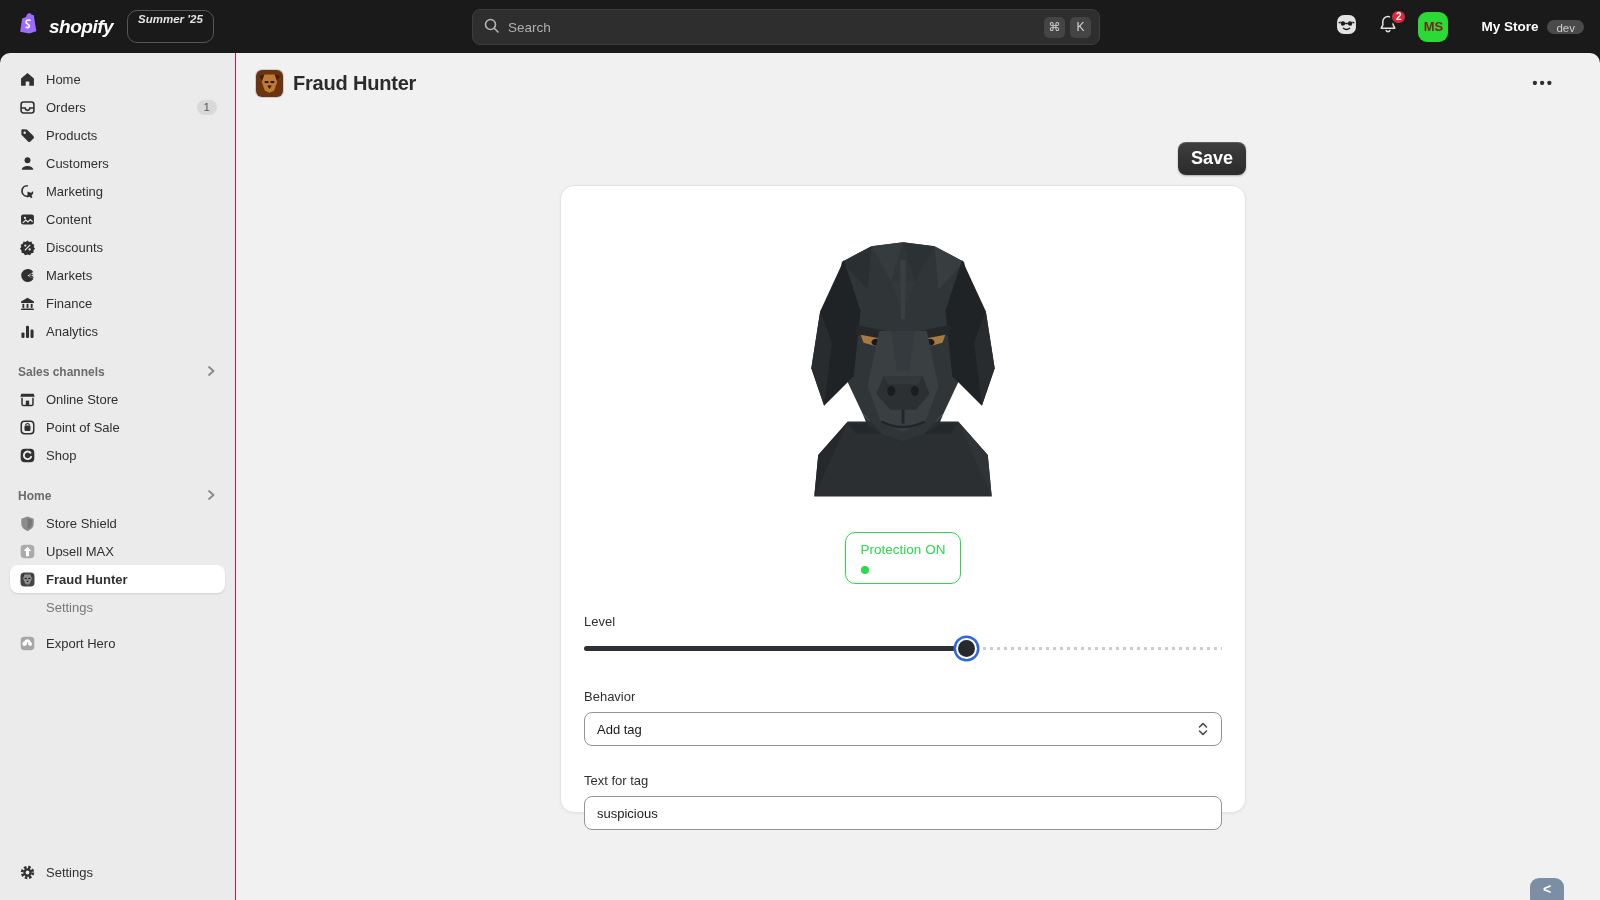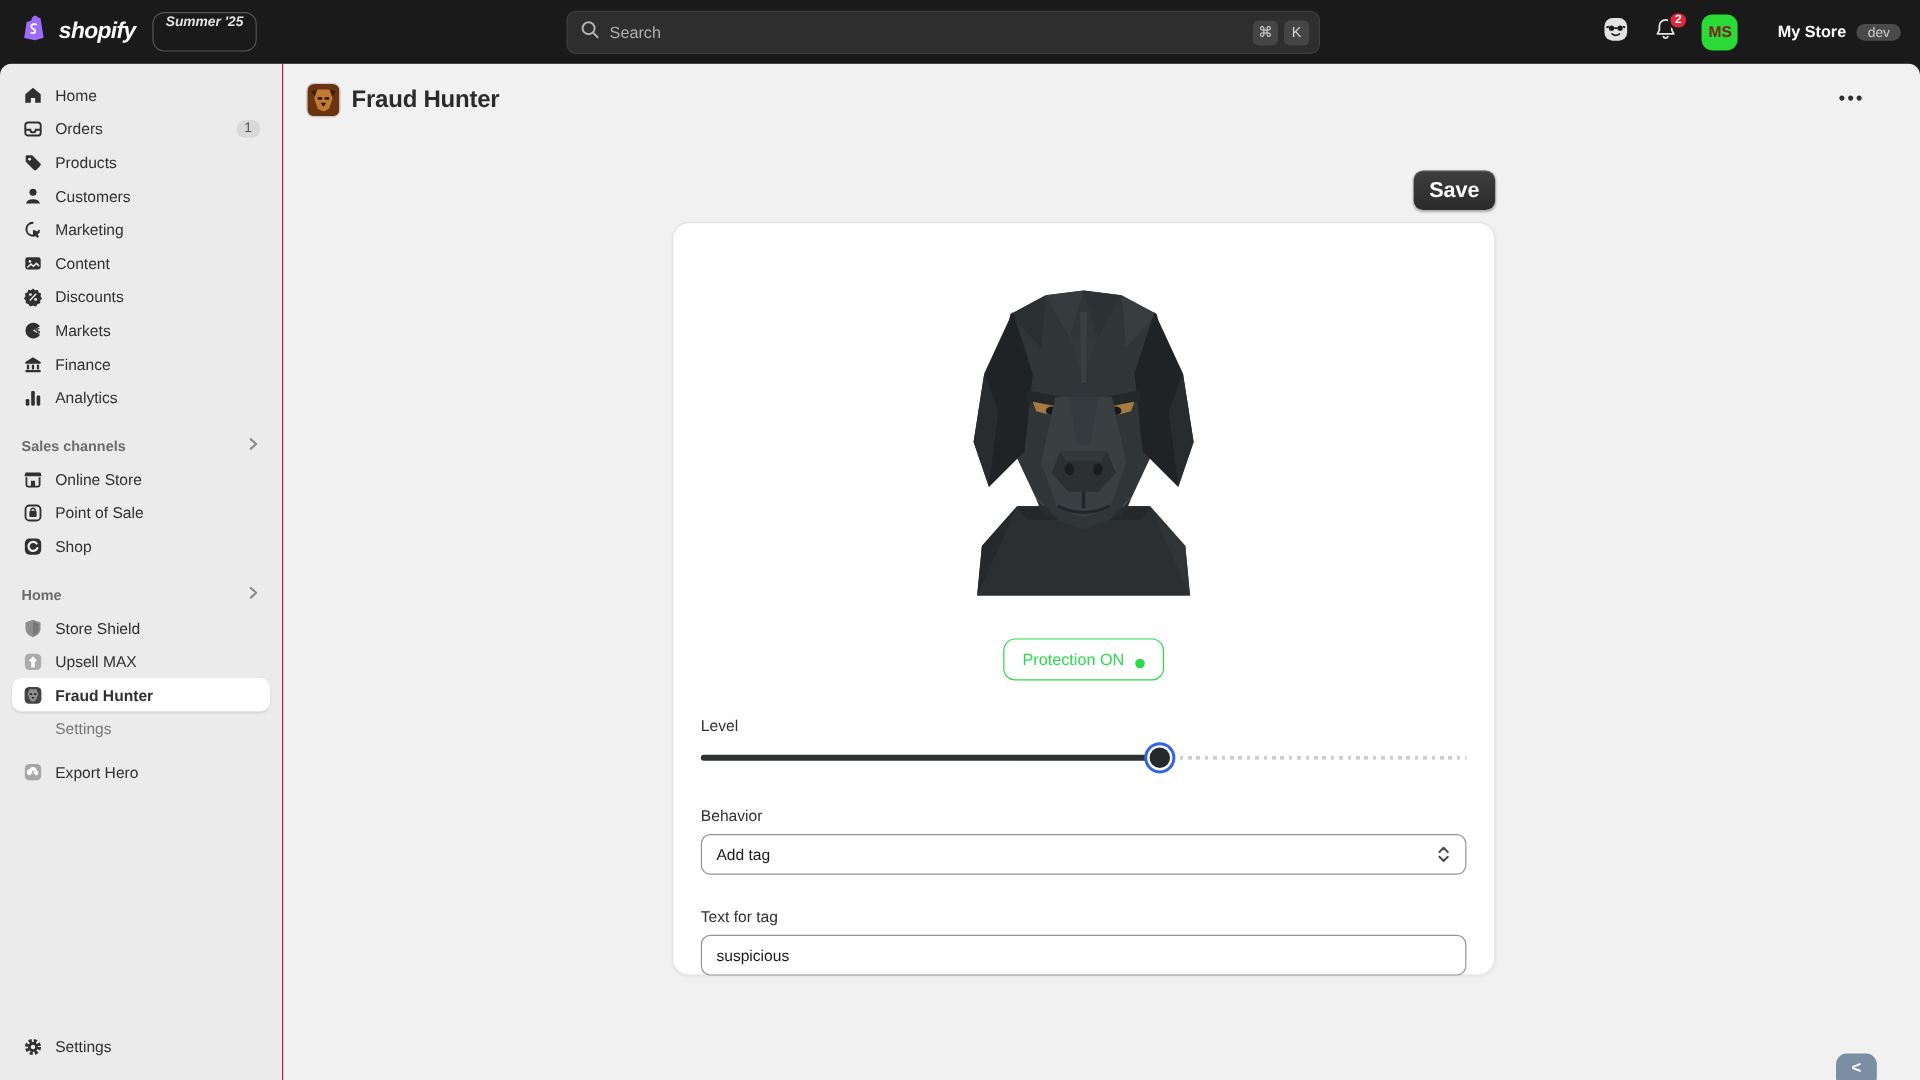--- a/index.html
+++ b/index.html
@@ -60,22 +60,22 @@
   .ellipsis-btn { margin-left:auto; color:#303030; font-size:15px; font-weight:bold; letter-spacing:2px;
     cursor:pointer; line-height:10px; padding:4px 2px; }
   .save-btn { position:absolute; top:89px; right:354px; background:linear-gradient(#3e3e3e,#2b2b2b);
     color:#fff; font-size:18px; font-weight:600; border:none; border-radius:8px; padding:6px 13px;
     cursor:pointer; box-shadow:inset 0 1px 0 rgba(255,255,255,0.18), 0 1px 2px rgba(0,0,0,0.3); font-family:inherit;}
   .card { position:absolute; top:132px; left:324px; width:686px; height:628px; background:#fff;
     border-radius:14px; border:1px solid #e4e4e4; box-shadow:0 1px 3px rgba(0,0,0,0.05);
     padding:33px 23px 23px; }
   .dog-wrap { display:flex; justify-content:center; }
   .protection-row { display:flex; justify-content:center; margin-top:34px; }
-  .protection-btn { display:flex; align-items:flex-end; gap:9px; background:#fff; border:1.5px solid #2bd94c;
-    border-radius:10px; padding:9px 15px; color:#2bd94c; font-size:13.5px; cursor:pointer; font-family:inherit;}
+  .protection-btn { display:flex; align-items:flex-start; gap:9px; background:#fff; border:1.5px solid #2bd94c;
+    border-radius:10px; padding:9px 15px; color:#2bd94c; font-size:13.5px; cursor:pointer; font-family:inherit;flex-direction:column;}
   .protection-dot { width:8px; height:8px; border-radius:50%; background:#2bd94c; }
   .field-label { font-size:13px; color:#303030; display:block; }
   .level-field { margin-top:30px; }
   .slider { position:relative; height:20px; margin-top:9px; cursor:pointer; }
   .slider-rest { position:absolute; left:0; right:0; top:9px; height:3px;
     background-image:repeating-linear-gradient(90deg,#cdcdcd 0 3px,transparent 3px 7px); }
   .slider-fill { position:absolute; left:0; top:8px; height:5px; background:#2e3133; border-radius:3px; }
   .slider-thumb { position:absolute; top:1.5px; width:17px; height:17px; border-radius:50%; background:#26292c;
     box-shadow:0 0 0 2px #fff, 0 0 0 4.5px #2f66e0; }
   .behavior-field { margin-top:31px; }

